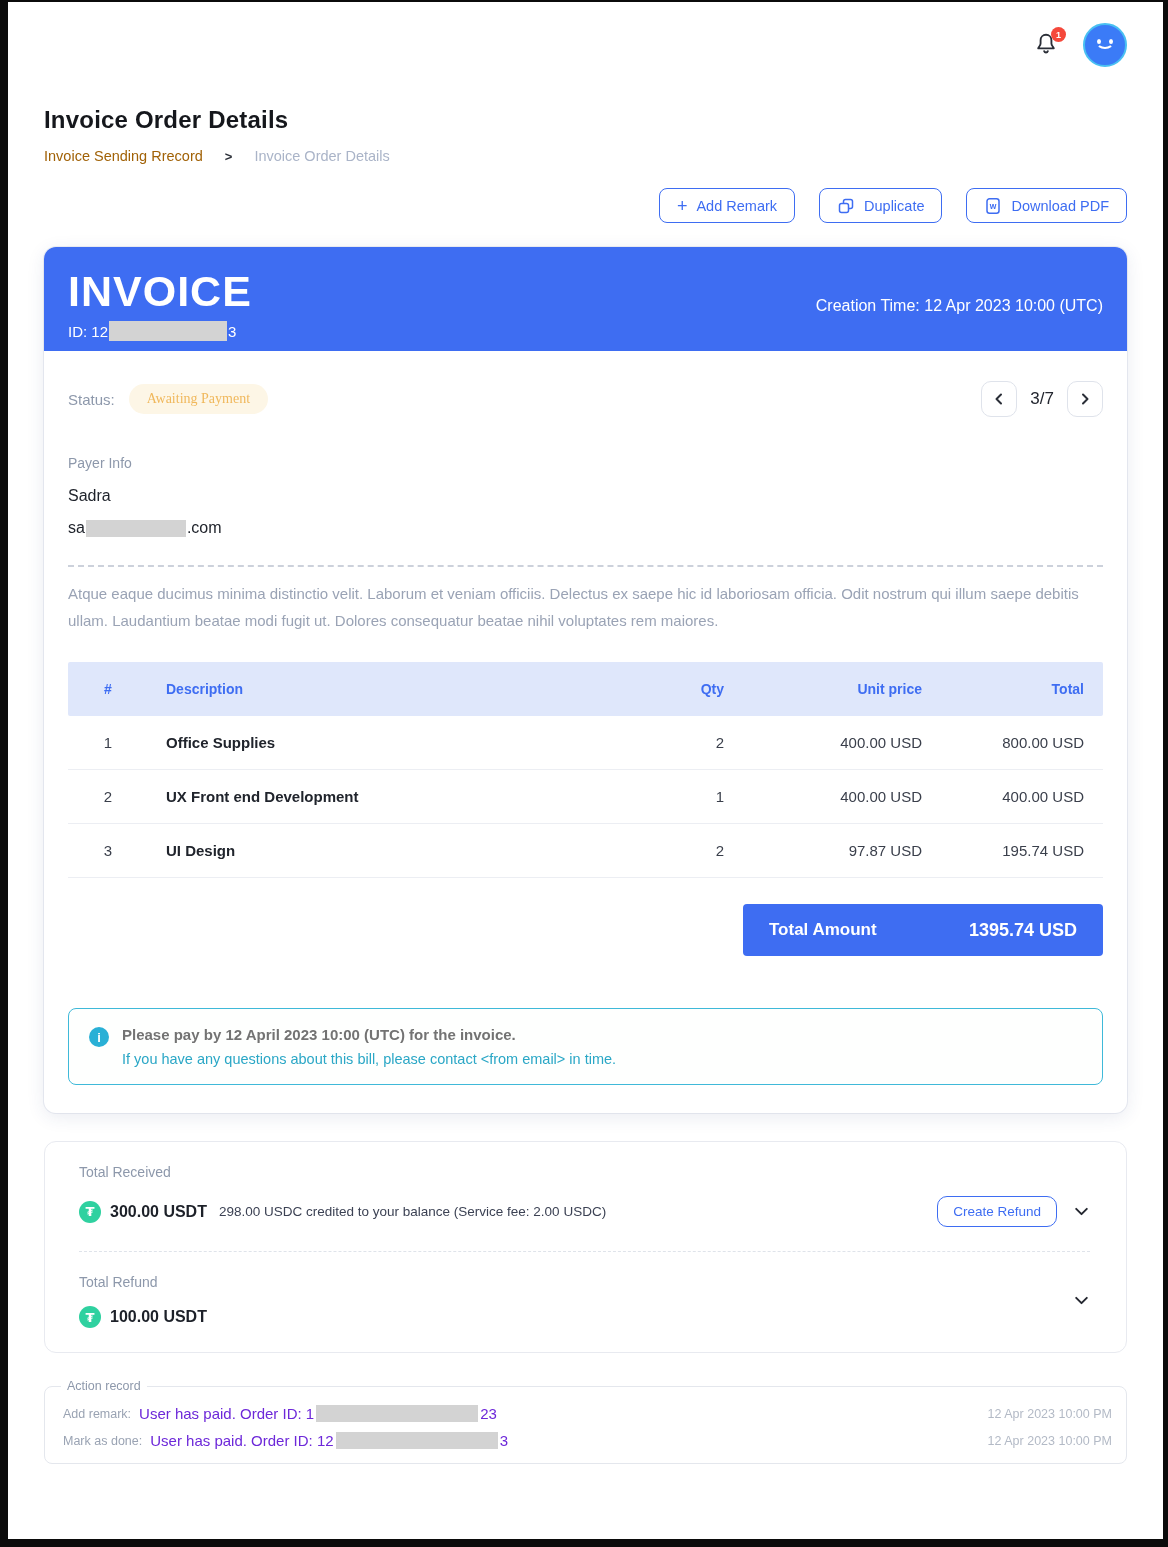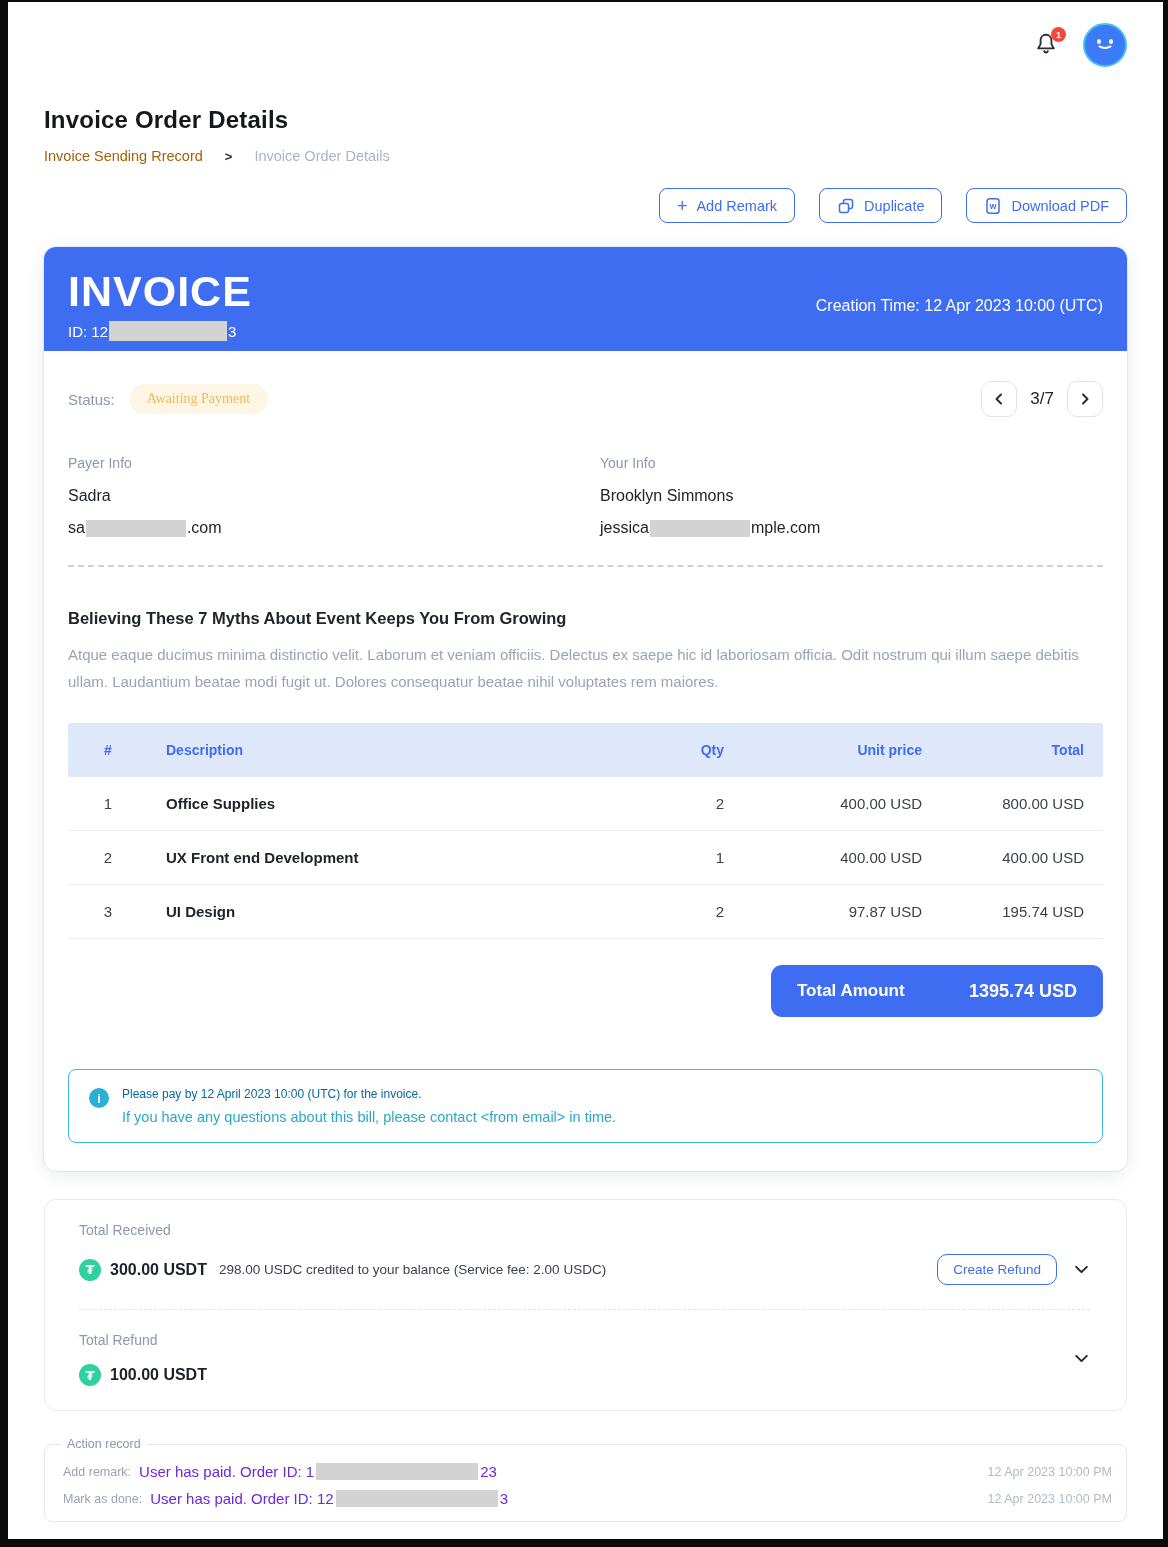--- a/index.html
+++ b/index.html
@@ -101,37 +101,37 @@
   .t-head { background:#dfe7fb; color:#3e6df2; font-weight:600; font-size:14px; border-radius:2px; }
   .t-body { border-bottom:1px solid #eceef3; font-size:15px; color:#3a3f4b; }
   .c-num { text-align:center; }
   .c-desc { padding-left:18px; }
   .t-body .c-desc { font-weight:600; color:#20242c; }
   .c-qty { text-align:right; padding-right:24px; }
   .c-unit { text-align:right; padding-right:16px; }
   .c-total { text-align:right; padding-right:16px; }
 
   .total-banner {
-    margin-top:26px; margin-left:auto; width:332px; height:52px; background:#3e6df2;
-    border-radius:11px; color:#fff; display:flex; align-items:center; justify-content:space-between;
+    margin-top:26px; margin-left:auto; width:360px; height:52px; background:#3e6df2;
+    border-radius:4px; color:#fff; display:flex; align-items:center; justify-content:space-between;
     padding:0 26px;
   }
   .total-banner .tb-label { font-size:17px; font-weight:bold; }
   .total-banner .tb-value { font-size:18px; font-weight:bold; }
 
   .notice {
     margin-top:52px; border:1px solid #3fb9d9; border-radius:8px; background:#fefffe;
     padding:17px 20px; display:flex; gap:13px;
   }
   .info-icon {
     flex:0 0 auto; width:20px; height:20px; border-radius:50%; background:#29b0d6; color:#fff;
     font-size:13px; font-weight:bold; display:flex; align-items:center; justify-content:center;
     margin-top:1px;
   }
-  .notice-l1 { color:#0369a1; font-size:12px; font-weight:normal; }
+  .notice-l1 { color:#737373; font-size:15px; font-weight:bold; }
   .notice-l2 { margin-top:8px; color:#2aa7c6; font-size:14.5px; }
 
   
   .settle-card {
     margin-top:28px; background:#fff; border:1px solid #e8eaf0; border-radius:12px;
     padding:22px 36px 24px 34px;
   }
   .settle-label { color:#8d98ab; font-size:14px; }
   .settle-row { margin-top:16px; display:flex; align-items:center; }
   .tether-icon {
@@ -247,34 +247,24 @@
       <div class="info-grid">
         <div class="info-col">
           <div class="info-label">Payer Info</div>
           <div class="info-name">Sadra</div>
           <div class="info-email">
             <span>sa</span>
               <span class="redact redact-email"></span>
               <span>.com</span>
           </div>
         </div>
-        <div class="info-col">
-          <div class="info-label">Your Info</div>
-          <div class="info-name">Brooklyn Simmons</div>
-          <div class="info-email">
-            <span>jessica</span>
-              <span class="redact redact-email"></span>
-              <span>mple.com</span>
-          </div>
-        </div>
       </div>
 
       <div class="dashed-divider"></div>
 
-      <h2 class="subject">Believing These 7 Myths About Event Keeps You From Growing</h2>
       <p class="desc">Atque eaque ducimus minima distinctio velit. Laborum et veniam officiis. Delectus ex saepe hic id laboriosam officia. Odit nostrum qui illum saepe debitis ullam. Laudantium beatae modi fugit ut. Dolores consequatur beatae nihil voluptates rem maiores.</p>
 
       <div class="inv-table">
         <div class="t-row t-head">
           <div class="c-num">#</div>
           <div class="c-desc">Description</div>
           <div class="c-qty">Qty</div>
           <div class="c-unit">Unit price</div>
           <div class="c-total">Total</div>
         </div>

